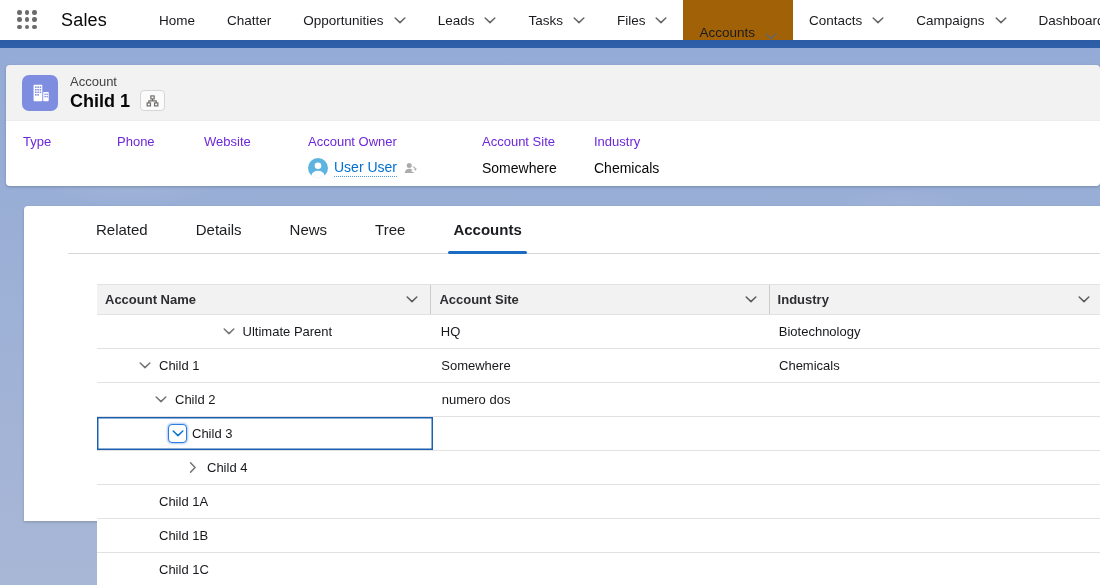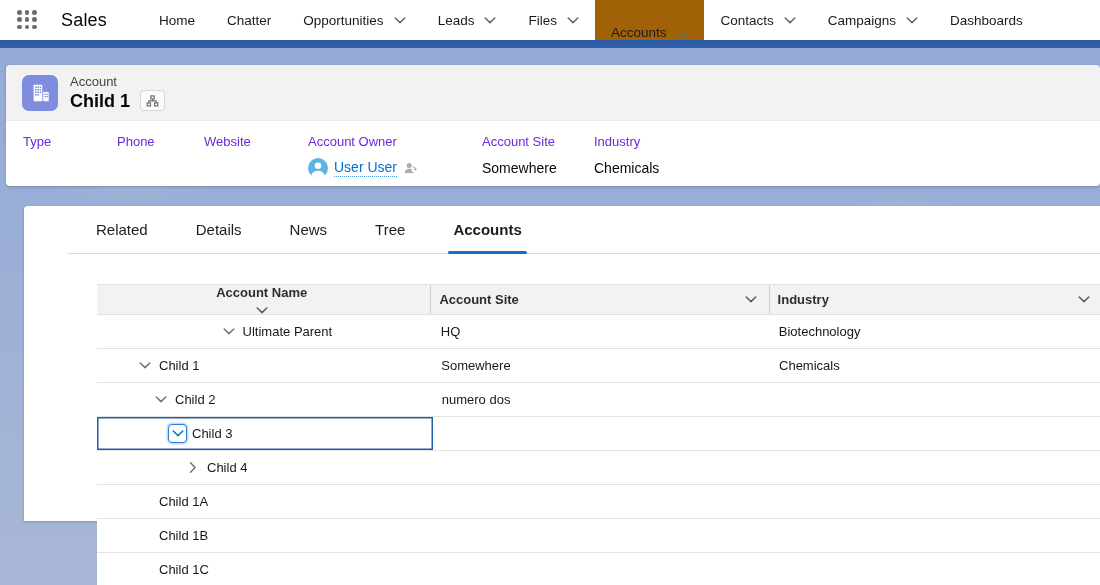--- a/index.html
+++ b/index.html
@@ -96,20 +96,28 @@
       </div>
       <div class="nav-item">
         <span>Leads</span>
         <span class="chev">
           <svg width="12" height="7" viewBox="0 0 12 7">
             <path d="M1.2 1 L6 5.6 L10.8 1" fill="none" stroke="currentColor" stroke-width="1.5" stroke-linecap="round" stroke-linejoin="round"></path>
           </svg>
         </span>
       </div>
       <div class="nav-item">
+        <span>Tasks</span>
+        <span class="chev">
+          <svg width="12" height="7" viewBox="0 0 12 7">
+            <path d="M1.2 1 L6 5.6 L10.8 1" fill="none" stroke="currentColor" stroke-width="1.5" stroke-linecap="round" stroke-linejoin="round"></path>
+          </svg>
+        </span>
+      </div>
+      <div class="nav-item">
         <span>Files</span>
         <span class="chev">
           <svg width="12" height="7" viewBox="0 0 12 7">
             <path d="M1.2 1 L6 5.6 L10.8 1" fill="none" stroke="currentColor" stroke-width="1.5" stroke-linecap="round" stroke-linejoin="round"></path>
           </svg>
         </span>
       </div>
       <div class="nav-item active">
         <span>Accounts</span>
         <span class="chev">
@@ -252,21 +260,21 @@
         </div>
         <div class="tab">
           <span>Tree</span>
         </div>
         <div class="tab active">
           <span>Accounts</span>
         </div>
       </div>
     <div class="table">
       <div class="thead" id="thead">
-          <div class="th" style="width: 349px; flex-direction: column;">
+          <div class="th" style="width: 349px;">
             <span>Account Name</span>
             <span class="chev">
               <svg width="12" height="7" viewBox="0 0 12 7">
                 <path d="M1.2 1 L6 5.6 L10.8 1" fill="none" stroke="currentColor" stroke-width="1.5" stroke-linecap="round" stroke-linejoin="round"></path>
               </svg>
             </span>
           </div>
           <div class="th" style="width: 353px;">
             <span>Account Site</span>
             <span class="chev">

